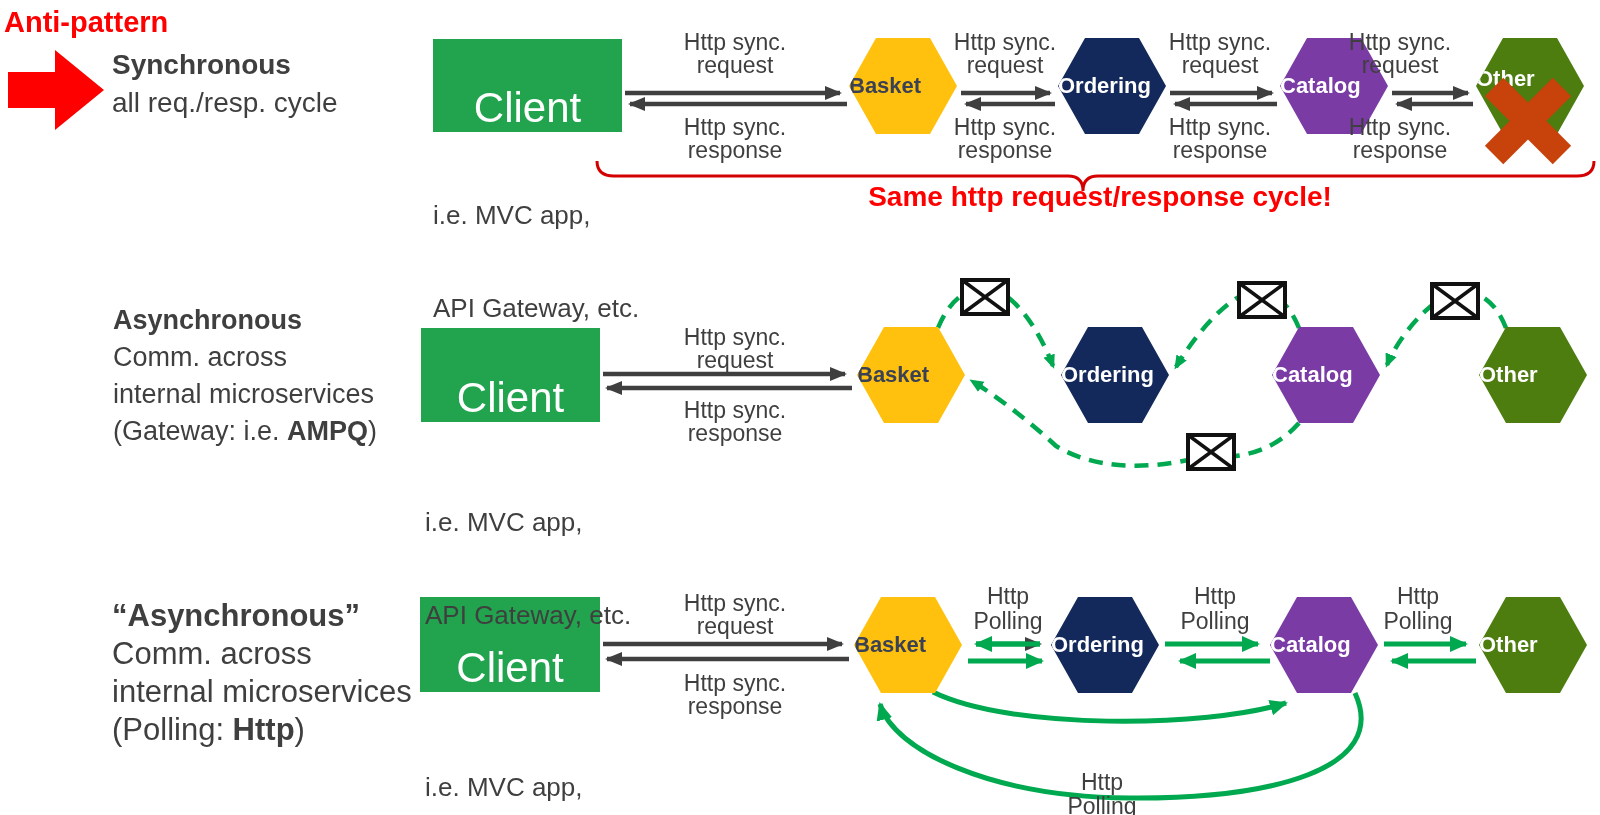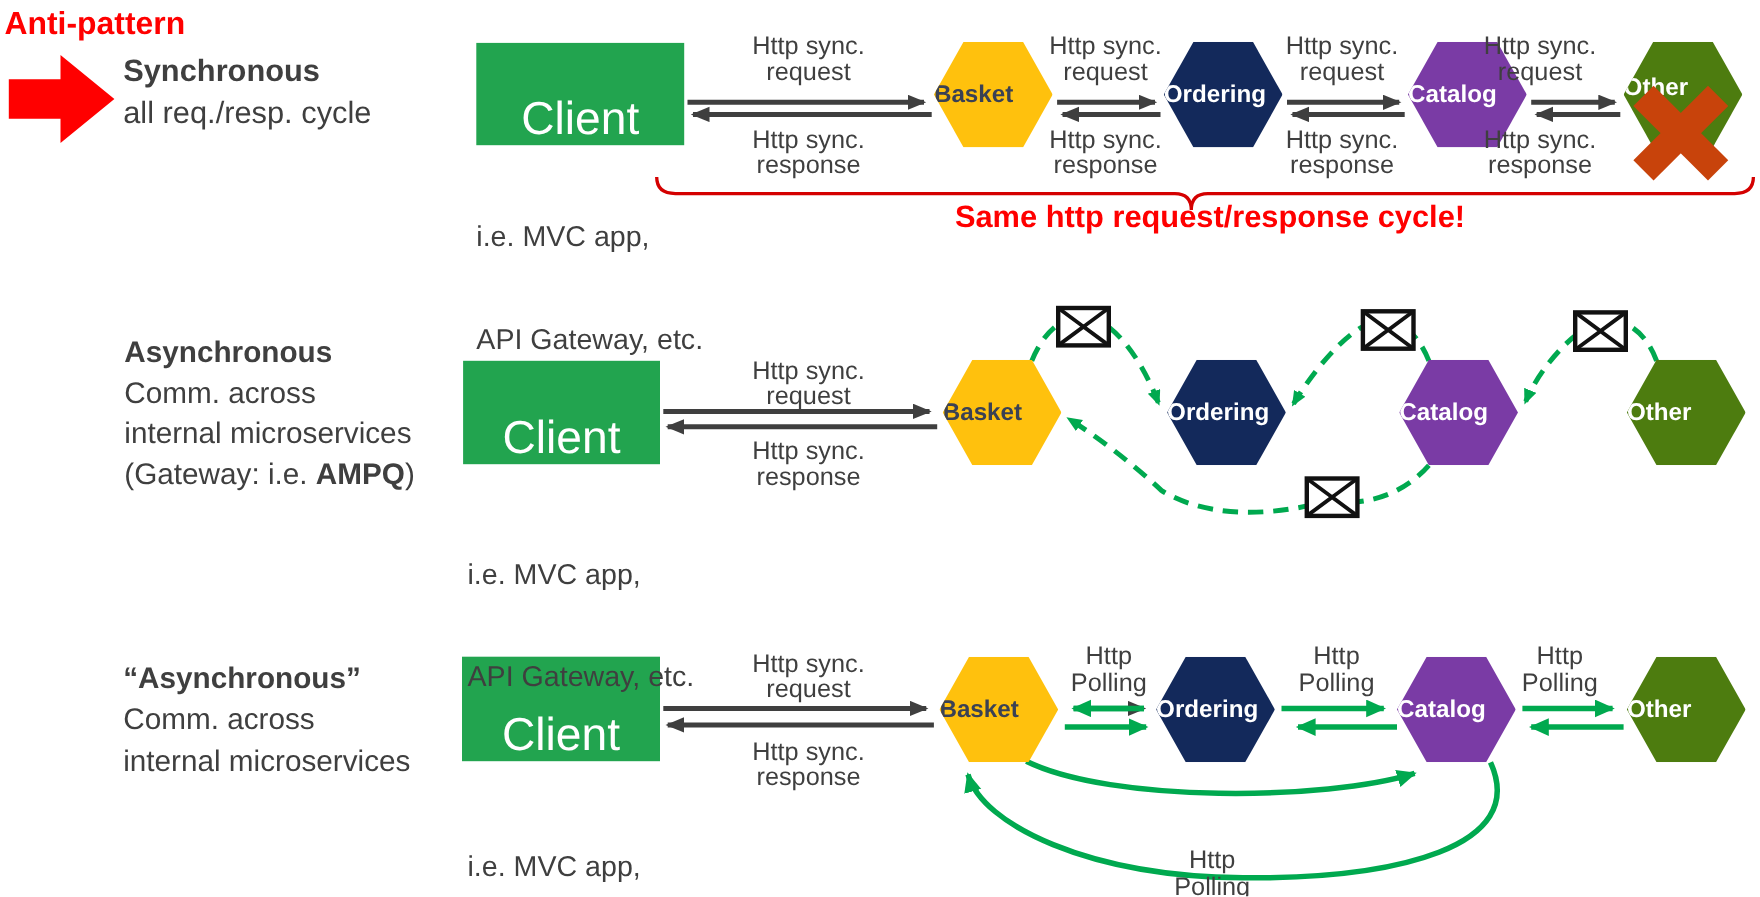--- a/index.html
+++ b/index.html
@@ -16,21 +16,21 @@
   .hex-basket{background:#FFC10D;} .hex-basket span{color:#3A4154;}
   .hex-ordering{background:#13295B;} .hex-catalog{background:#7A3BA5;} .hex-other{background:#4d7c0f;}
   .raise{margin-top:-14px;}
   .lbl{position:absolute;z-index:2;transform:translate(-50%,-50%);color:#3F3F3F;font-size:23px;
        white-space:nowrap;}
   .title{position:absolute;z-index:2;color:#3F3F3F;white-space:nowrap;}
   .b{font-weight:bold;}
   #anti{position:absolute;z-index:2;left:4px;top:6px;color:#FF0000;font-size:29px;font-weight:bold;}
   #r1t{left:112px;top:46px;font-size:28px;line-height:38px;}
   #r2t{left:113px;top:302px;font-size:27px;line-height:37px;}
-  #r3t{left:112px;top:597px;font-size:27px;line-height:38px;}
+  #r3t{left:112px;top:597px;font-size:31px;line-height:38px;}
   #cyclenote{position:absolute;z-index:2;left:1100px;top:197px;transform:translate(-50%,-50%);
              color:#FF0000;font-size:28px;font-weight:bold;white-space:nowrap;}
 </style>
 </head>
 <body>
 
 <div id="stage">
 
   <svg id="under" class="layer" width="1600" height="815" viewBox="0 0 1600 815">
     <defs>
@@ -101,20 +101,21 @@
     <div class="b">Asynchronous</div>
     <div>Comm. across</div>
     <div>internal microservices</div>
     <div><span>(Gateway: i.e. </span><span class="b">AMPQ</span><span>)</span></div>
   </div>
 
   <div class="title" id="r3t">
     <div class="b">“Asynchronous”</div>
     <div>Comm. across</div>
     <div>internal microservices</div>
+    <div><span>(Polling: </span><span class="b">Http</span><span>)</span></div>
   </div>
 
   <div class="client" style="left:433px;top:39px;width:189px;height:93px;">
       <span>Client</span>
     </div>
   <div class="cap" style="left:433px;top:138px;">
     <div>i.e. MVC app,</div>
     <div>API Gateway, etc.</div>
   </div>
 

